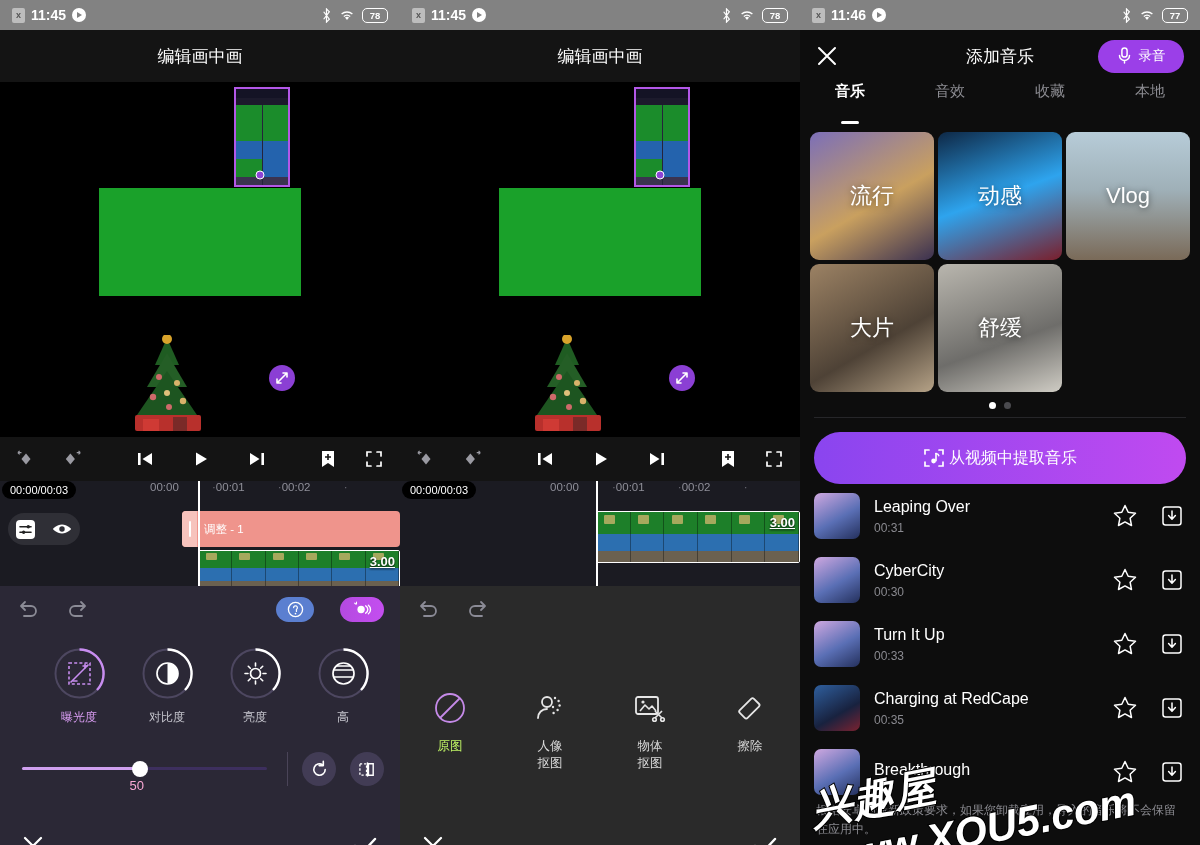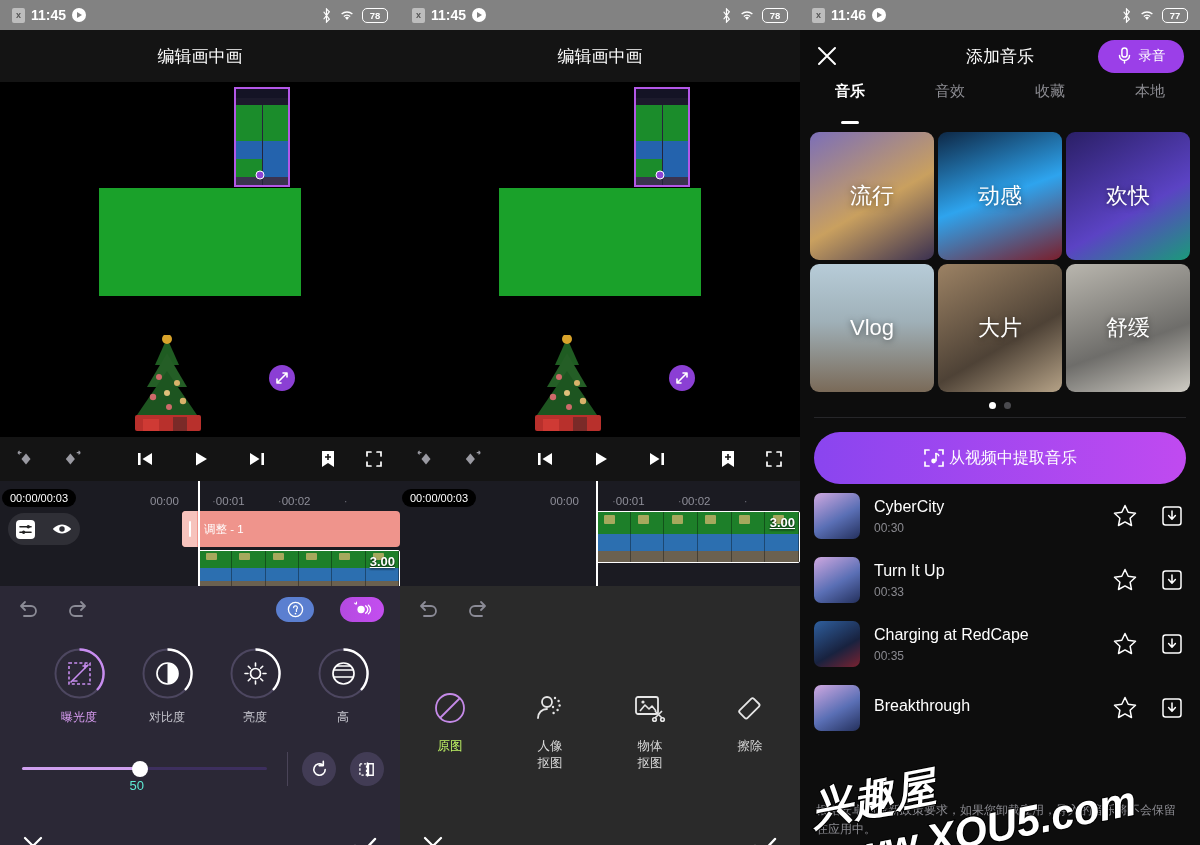--- a/index.html
+++ b/index.html
@@ -93,21 +93,21 @@
     padding: 0 16px;
   }
   .tp-left { display: flex; gap: 28px; }
   .tp-mid { flex: 1; display: flex; justify-content: center; gap: 36px; }
   .tp-right { display: flex; gap: 26px; }
   .ico { width: 20px; height: 20px; display: block; }
 
   
   .timeline { background: #1b1b22; position: relative; height: 105px; overflow: hidden; }
   .ruler {
-    height: 26px; display: flex; align-items: flex-end;
+    height: 26px; display: flex; align-items: flex-start;
     color: #8a8a93; font-size: 11px; position: relative;
   }
   .timecode {
     background: #000; color: #fff; border-radius: 11px;
     padding: 3px 8px; font-size: 11px; margin-left: 2px; font-weight: 500;
   }
   .ruler-marks {
     position: absolute; left: 150px; right: 0; display: flex;
     align-items: center; gap: 0; font-size: 11.5px; color: #8f8f99;
   }
@@ -194,21 +194,21 @@
   .slider-fill {
     position: absolute; top: 13px; left: 6px; width: 47%; height: 3px;
     background: #cfa0ef; border-radius: 2px;
   }
   .slider-knob {
     position: absolute; top: 7px; left: 45%; width: 16px; height: 16px;
     border-radius: 50%; background: #fff;
   }
   .slider-val {
     position: absolute; top: 24px; left: 45%; transform: translateX(-15%);
-    font-size: 13px; color: #5eead4;
+    font-size: 13px; color: #f9a8d4;
   }
   .slider-divider { width: 1px; height: 34px; background: #4a4458; }
   .rbtn {
     width: 34px; height: 34px; border-radius: 50%; background: #423c55;
     display: flex; align-items: center; justify-content: center;
   }
   .sheet-footer {
     position: absolute; left: 0; right: 0; bottom: 0; height: 58px;
     display: flex; align-items: center; justify-content: space-between;
     padding: 0 22px;
@@ -812,23 +812,20 @@
     <div class="m-tab">本地</div>
   </div>
 
   <div class="cat-grid">
     <div class="cat" style="background:linear-gradient(150deg,#7c6fb8,#c9a05f 55%,#3a3050)">
       <span>流行</span>
     </div>
     <div class="cat" style="background:linear-gradient(160deg,#0e2846,#2ea4ee 50%,#7a1f2c)">
       <span>动感</span>
     </div>
-    <div class="cat" style="background:linear-gradient(150deg,#2a1f66,#5b43c4 60%,#1b9a7a)">
-      <span>欢快</span>
-    </div>
     <div class="cat" style="background:linear-gradient(180deg,#b7ccd8 0%,#9fb0b8 45%,#7a6a58 100%)">
       <span>Vlog</span>
     </div>
     <div class="cat" style="background:linear-gradient(150deg,#9c8264,#4e4236 60%,#b5a287)">
       <span>大片</span>
     </div>
     <div class="cat" style="background:linear-gradient(160deg,#b9b6ae,#6e6d6a 60%,#cfccc4)">
       <span>舒缓</span>
     </div>
   </div>
@@ -846,20 +843,36 @@
       <circle cx="10.6" cy="14" r="2.4" fill="#fff"></circle>
       <path d="M13 6.5c1.8.3 2.6 1 2.8 2.2" stroke="#fff" stroke-width="1.5" fill="none" stroke-linecap="round"></path>
     </svg>
     <span>从视频中提取音乐</span>
   </div>
 
   <div>
     <div class="song">
       <div class="song-art" style="background:linear-gradient(150deg,#cfa8e0,#5a6fb5 55%,#24305c)"></div>
       <div class="song-info">
+        <div class="song-name">Leaping Over</div>
+        <div class="song-dur">00:31</div>
+      </div>
+      <div class="song-act">
+        <svg width="26" height="26" viewBox="0 0 26 26">
+            <path d="M13 2.5l3.2 6.8 7.3.9-5.4 5 1.4 7.3L13 18.9 6.5 22.5l1.4-7.3-5.4-5 7.3-.9z" stroke="#fff" stroke-width="1.5" fill="none" stroke-linejoin="round"></path>
+          </svg>
+        <svg width="24" height="24" viewBox="0 0 24 24">
+            <rect x="3" y="3" width="18" height="18" rx="2.5" stroke="#fff" stroke-width="1.5" fill="none"></rect>
+            <path d="M12 7v8M8.6 11.6L12 15.2l3.4-3.6" stroke="#fff" stroke-width="1.5" fill="none" stroke-linecap="round" stroke-linejoin="round"></path>
+          </svg>
+      </div>
+    </div>
+    <div class="song">
+      <div class="song-art" style="background:linear-gradient(150deg,#cfa8e0,#5a6fb5 55%,#24305c)"></div>
+      <div class="song-info">
         <div class="song-name">CyberCity</div>
         <div class="song-dur">00:30</div>
       </div>
       <div class="song-act">
         <svg width="26" height="26" viewBox="0 0 26 26">
             <path d="M13 2.5l3.2 6.8 7.3.9-5.4 5 1.4 7.3L13 18.9 6.5 22.5l1.4-7.3-5.4-5 7.3-.9z" stroke="#fff" stroke-width="1.5" fill="none" stroke-linejoin="round"></path>
           </svg>
         <svg width="24" height="24" viewBox="0 0 24 24">
             <rect x="3" y="3" width="18" height="18" rx="2.5" stroke="#fff" stroke-width="1.5" fill="none"></rect>
             <path d="M12 7v8M8.6 11.6L12 15.2l3.4-3.6" stroke="#fff" stroke-width="1.5" fill="none" stroke-linecap="round" stroke-linejoin="round"></path>

